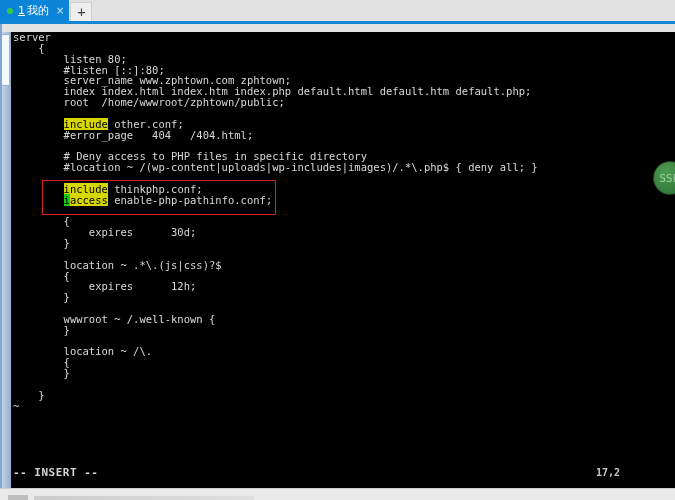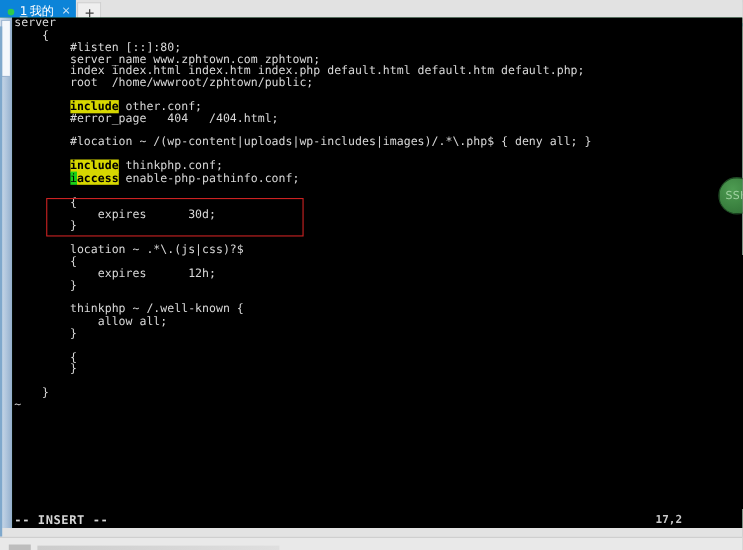--- a/index.html
+++ b/index.html
@@ -89,24 +89,24 @@
     position: absolute;
     left: 0; top: 21px;
     width: 675px;
     height: 3px;
     background: #1186d6;
   }
 
   
   .term-wrap {
     position: absolute;
-    left: 0; top: 16px;
+    left: 0; top: 32px;
     width: 675px;
     height: 464px;
-    background: #15803d;
+    background: #86efac;
   }
   .scrollbar {
     position: absolute;
     left: 0; top: 0;
     width: 11px;
     height: 464px;
     background: #b9cbe0;
     background: linear-gradient(to right, #cfdcea 0%, #aec4dc 55%, #93aecb 100%);
   }
   .scrollbar-thumb {
@@ -132,21 +132,20 @@
     line-height: 10.85px;
   }
   .line {
     white-space: pre;
     height: 10.85px;
     padding-left: 2px;
   }
   .hl-yellow {
     background: #d7d700;
     color: #000000;
-    font-weight: bold;
   }
   .hl-cursor {
     background: #18d018;
     color: #000000;
   }
 
   
   .redbox {
     position: absolute;
     left: 42px;
@@ -256,46 +255,48 @@
 
   <div class="term-wrap">
 
     <div class="scrollbar">
       <div class="scrollbar-thumb"></div>
     </div>
 
     <div class="term" id="term">
         <div class="line">server</div>
         <div class="line">    {</div>
+        <div class="line">        listen 80;</div>
         <div class="line">        #listen [::]:80;</div>
         <div class="line">        server_name www.zphtown.com zphtown;</div>
         <div class="line">        index index.html index.htm index.php default.html default.htm default.php;</div>
         <div class="line">        root  /home/wwwroot/zphtown/public;</div>
         <div class="line"></div>
         <div class="line">        <span class="hl-yellow">include</span> other.conf;</div>
         <div class="line">        #error_page   404   /404.html;</div>
         <div class="line"></div>
+        <div class="line">        # Deny access to PHP files in specific directory</div>
         <div class="line">        #location ~ /(wp-content|uploads|wp-includes|images)/.*\.php$ { deny all; }</div>
         <div class="line"></div>
         <div class="line">        <span class="hl-yellow">include</span> thinkphp.conf;</div>
         <div class="line">        <span class="hl-cursor">i</span><span class="hl-yellow">access</span> enable-php-pathinfo.conf;</div>
         <div class="line"></div>
         <div class="line">        {</div>
         <div class="line">            expires      30d;</div>
         <div class="line">        }</div>
         <div class="line"></div>
         <div class="line">        location ~ .*\.(js|css)?$</div>
         <div class="line">        {</div>
         <div class="line">            expires      12h;</div>
         <div class="line">        }</div>
         <div class="line"></div>
-        <div class="line">        thinkphp ~ /.well-known {</div>
-        <div class="line">            allow all;</div>
+        <div class="line">        wwwroot ~ /.well-known {</div>
         <div class="line">        }</div>
         <div class="line"></div>
+        <div class="line">        location ~ /\.</div>
         <div class="line">        {</div>
         <div class="line">        }</div>
         <div class="line"></div>
         <div class="line">    }</div>
         <div class="line">~</div>
       </div>
   </div>
 
   <div class="left-rail"></div>
 

